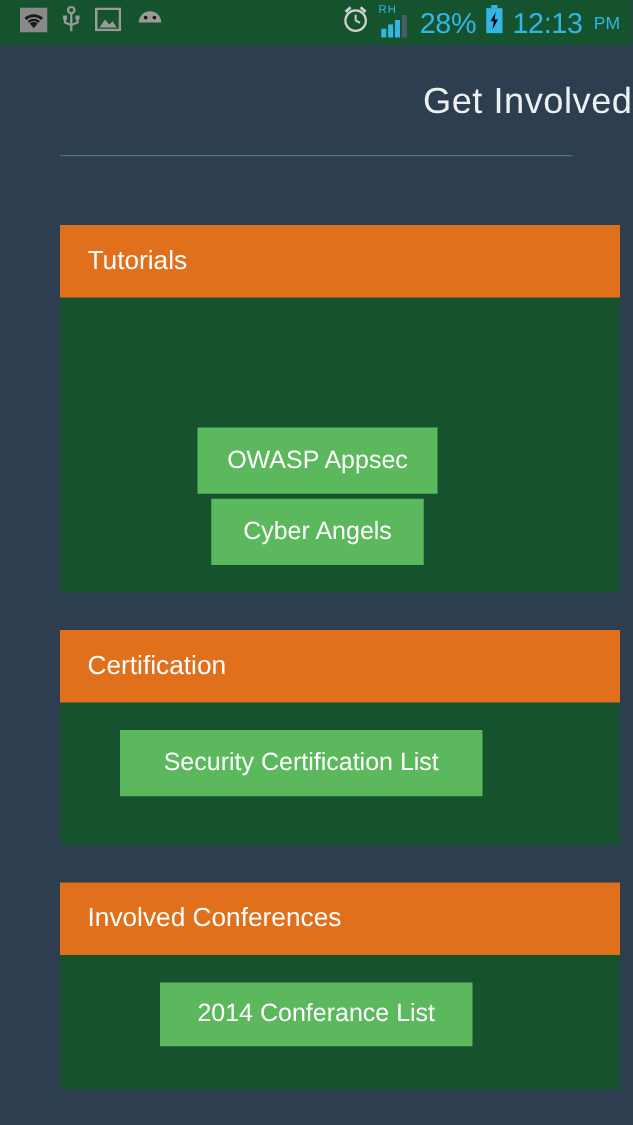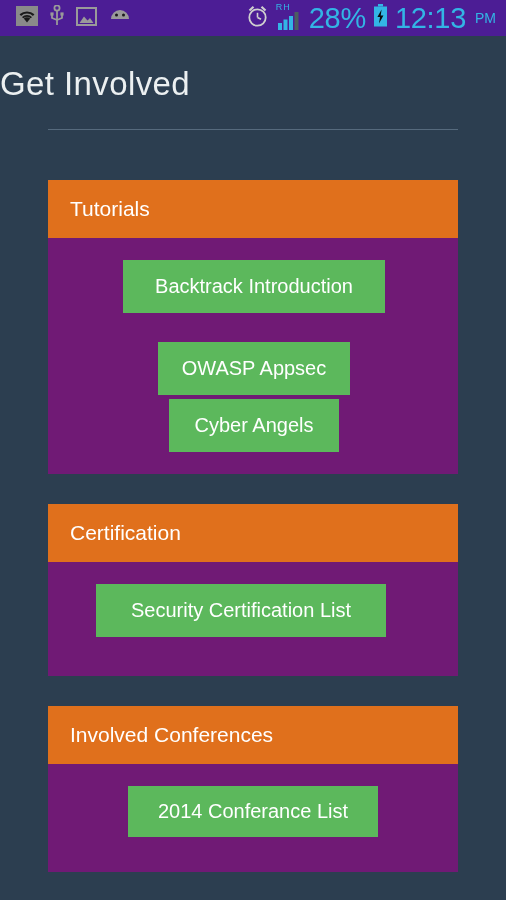--- a/index.html
+++ b/index.html
@@ -7,59 +7,59 @@
     width:506px; height:900px;
     background:#2c3e50;
     font-family:"Liberation Sans", sans-serif;
     overflow:hidden;
   }
 
   
   #status-bar{
     position:absolute; top:0; left:0;
     width:506px; height:36px;
-    background:#4c1d95;
+    background:#14532d;
     display:flex; align-items:center;gap:16px;
   }
   #status-left{ display:flex; align-items:center; gap:11px; padding-left:16px; }
   #status-right{ display:flex; align-items:center; gap:7px; margin-left:auto; padding-right:10px; }
   .sysicon{ display:block; }
   .stat-text{
-    color:#33b5e5; font-size:29px; letter-spacing:-0.3px;
+    color:#33b5e5; font-size:23px; letter-spacing:-0.3px;
     font-family:"Liberation Sans", sans-serif;
   }
   .stat-ampm{ color:#33b5e5; font-size:14px; margin-left:2px; }
   #signal-wrap{ position:relative; display:block; width:26px; height:24px; }
   #signal-rh{
     position:absolute; top:-3px; left:0;
     font-size:9px; color:#33b5e5; letter-spacing:1px; line-height:9px;
   }
 
   
   #page{ position:absolute; top:36px; left:0; width:506px; height:864px; background:#2c3e50; }
 
   #page-title{
     margin-top:29px;
-    text-align:left;
+    text-align:right;
     color:#ecf0f1;
-    font-size:33px;
+    font-size:29px;
     font-weight:normal;
     letter-spacing:0.4px;
   }
   #title-divider{
     margin:26px auto 0 auto;
     width:410px; height:1px;
     background:#566a7d;
   }
 
   
   .card{
     position:absolute;
-    left:48px; width:410px;
-    background:#701a75;
+    left:48px; width:448px;
+    background:#14532d;
   }
   .card-header{
     height:58px;
     background:#e0701c;
     display:flex; align-items:center;
     padding-left:22px;
   }
   .card-header-title{
     color:#ffffff; font-size:21px; font-weight:normal;
   }
@@ -160,23 +160,20 @@
 <div id="page">
 
   <h1 id="page-title">Get Involved</h1>
   <div id="title-divider"></div>
 
   <div class="card" style="top:144px; height:294px;">
     <div class="card-header">
       <span class="card-header-title">Tutorials</span>
     </div>
     <div class="card-body" style="height:236px;">
-      <button class="btn" style="left:75px; top:22px; width:262px; height:53px;">
-        <span>Backtrack Introduction</span>
-      </button>
       <button class="btn" style="left:110px; top:104px; width:192px; height:53px;">
         <span>OWASP Appsec</span>
       </button>
       <button class="btn" style="left:121px; top:161px; width:170px; height:53px;">
         <span>Cyber Angels</span>
       </button>
     </div>
   </div>
 
   <div class="card" style="top:468px; height:172px;">

